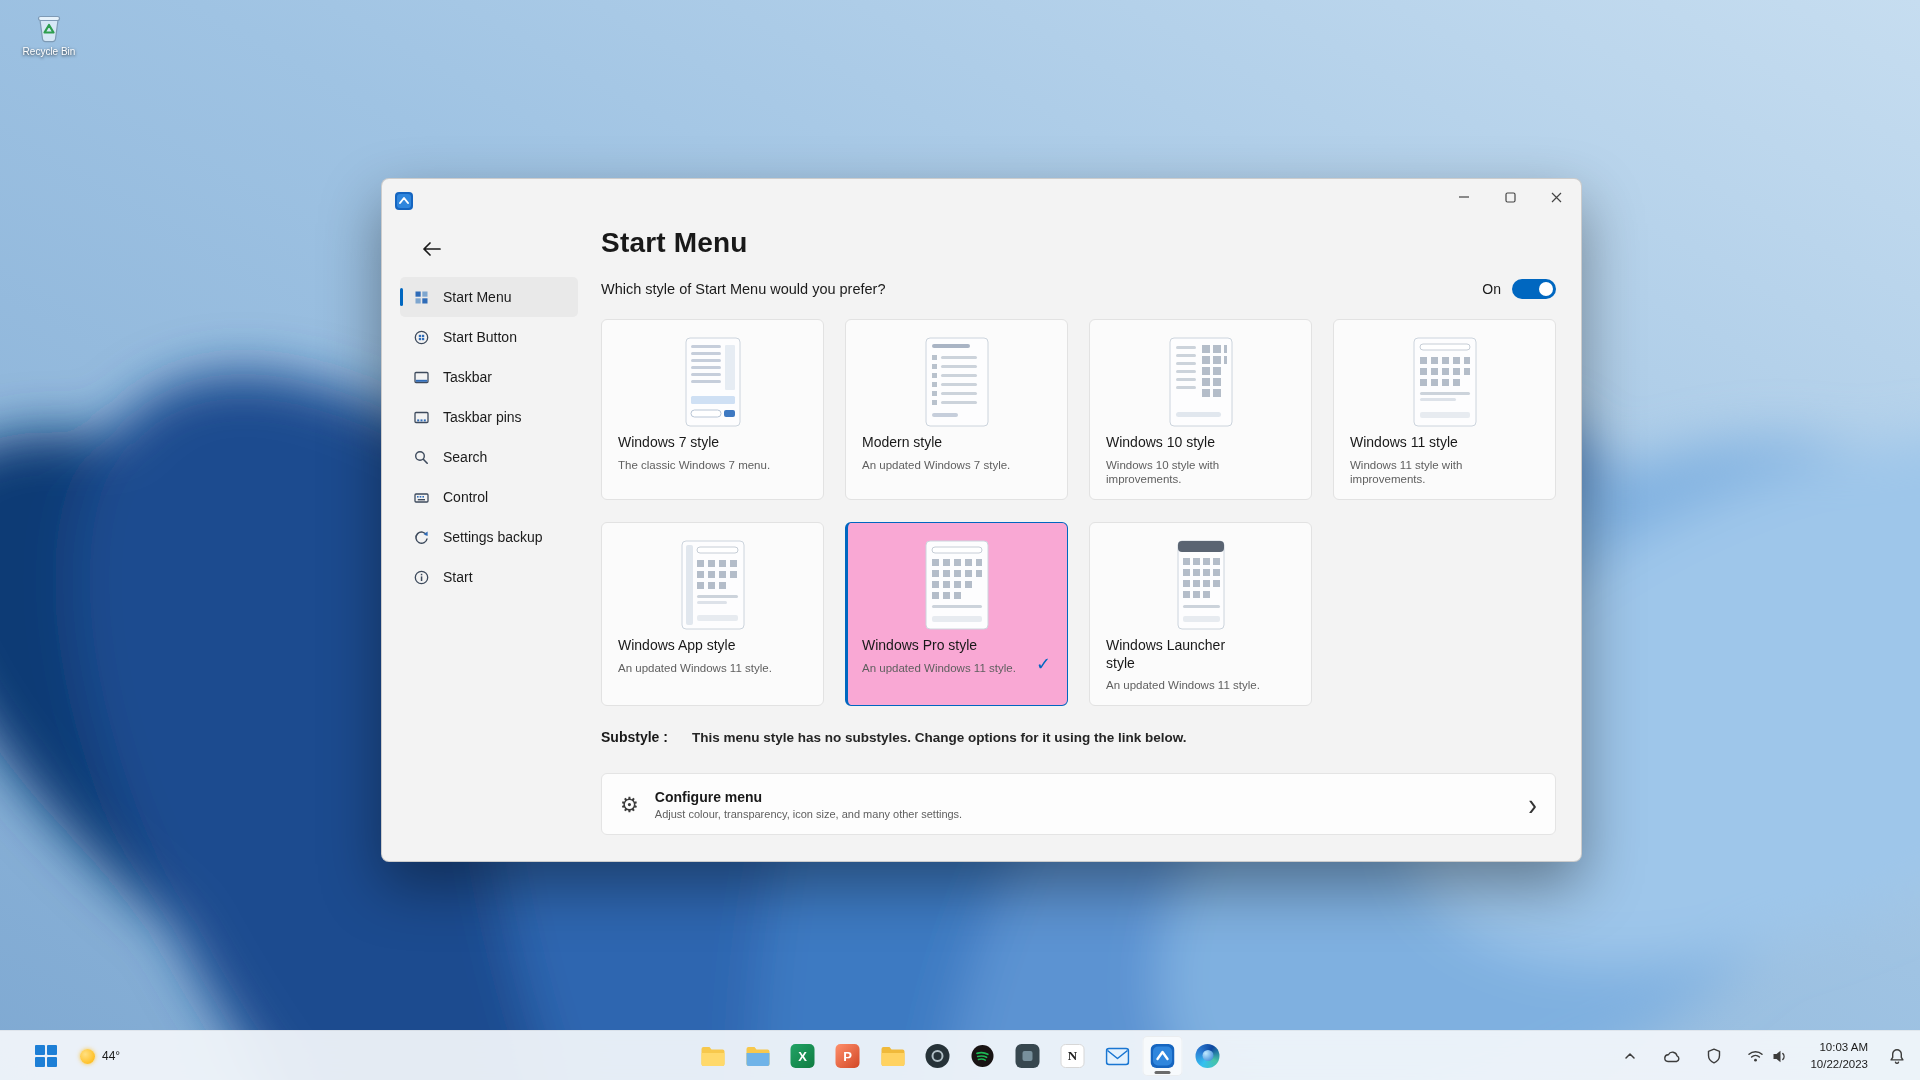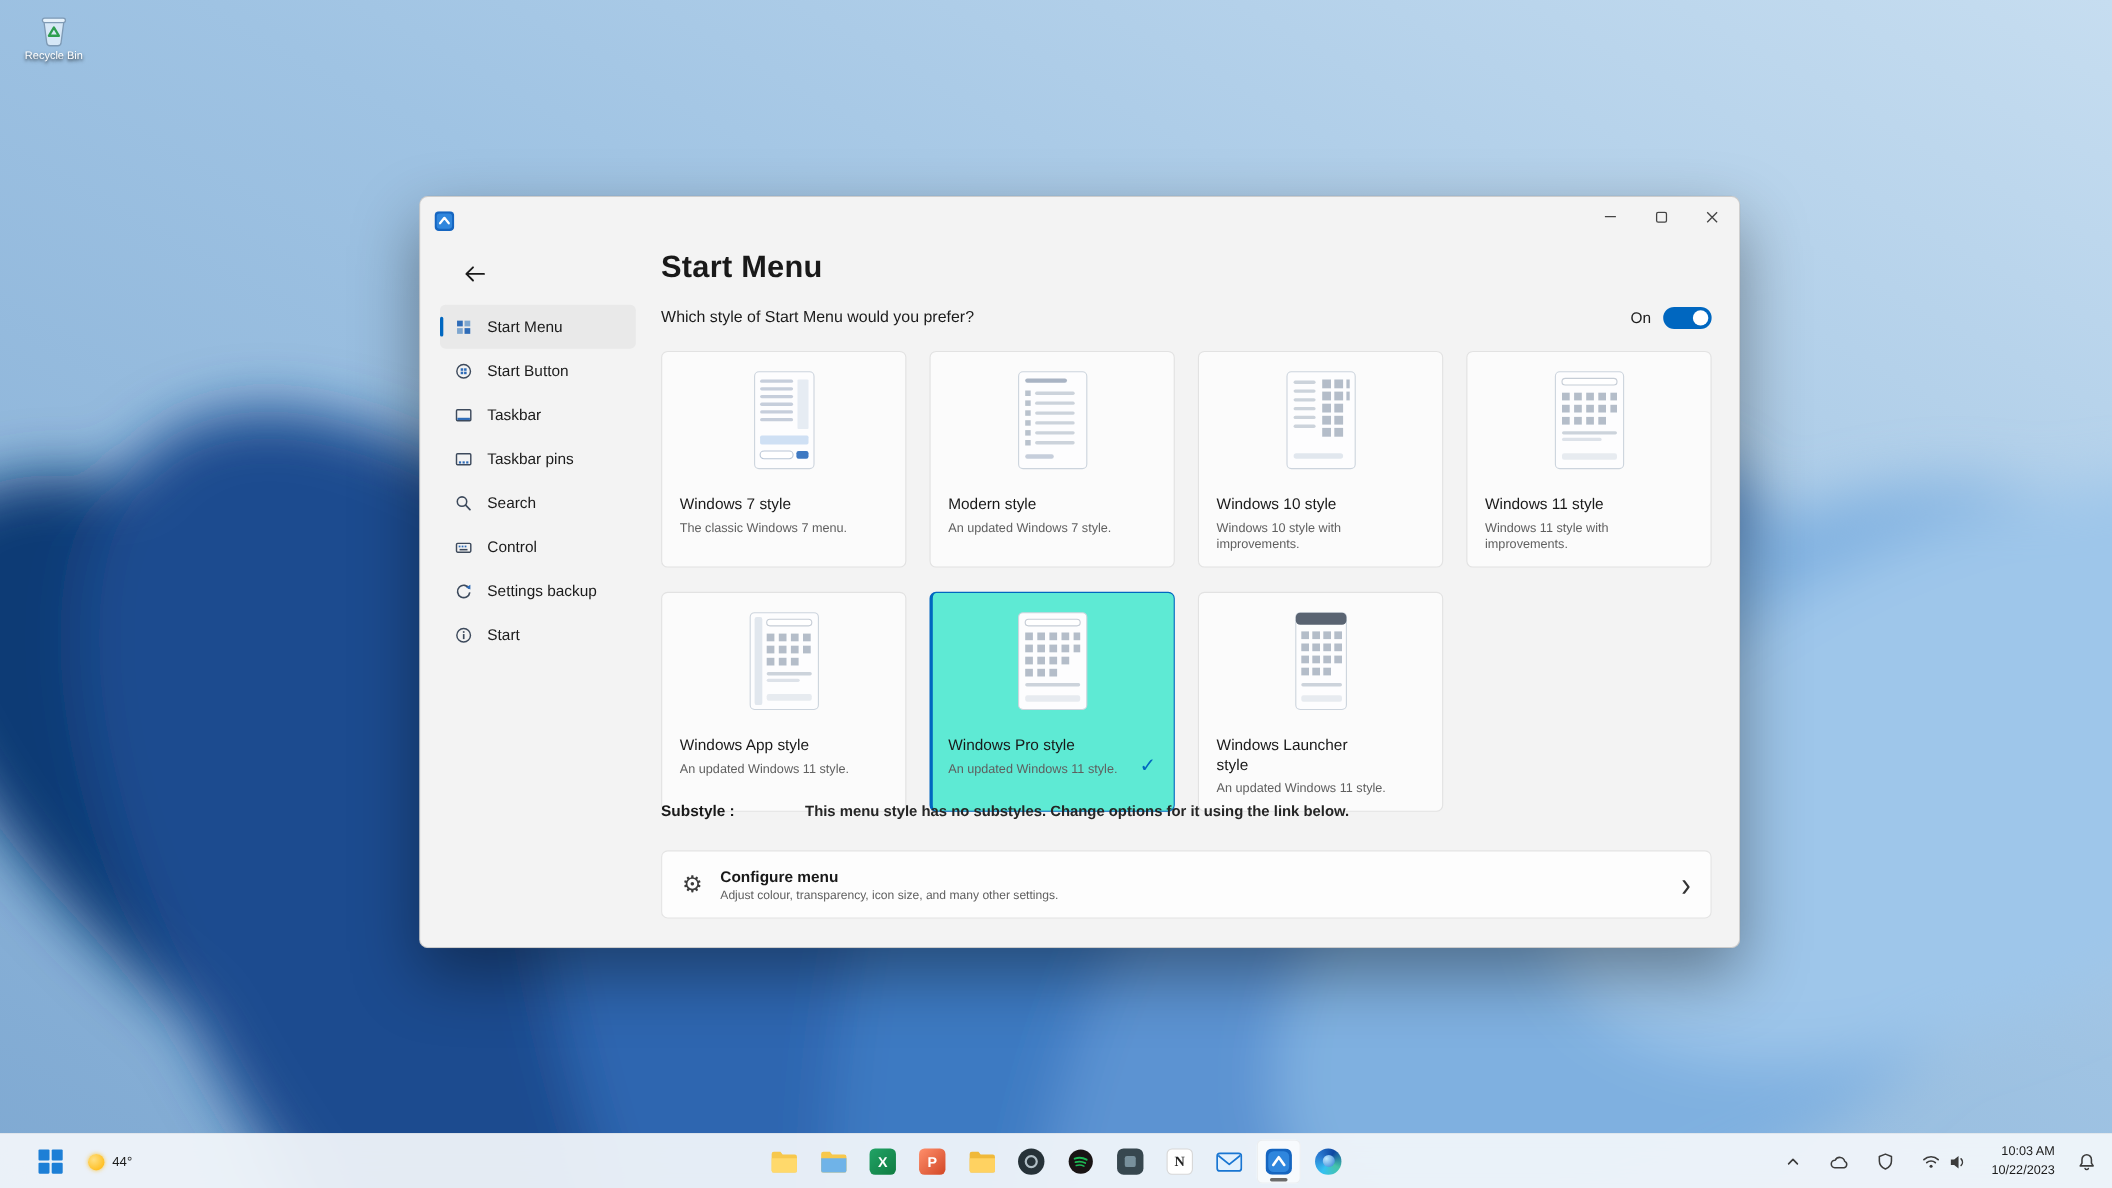--- a/index.html
+++ b/index.html
@@ -37,28 +37,28 @@
   .question-row { position:absolute; top:100px; left:0; width:100%; display:flex; align-items:center; justify-content:space-between; }
   .question { font-size:14.5px; color:#1b1b1b; }
   .toggle-wrap { display:flex; align-items:center; gap:11px; cursor:pointer; }
   .toggle-label { font-size:14px; }
   .toggle { width:44px; height:20px; border-radius:10px; background:#0067c0; position:relative; }
   .toggle .knob { position:absolute; right:3px; top:3px; width:14px; height:14px; border-radius:50%; background:#fff; }
 
   
   .cards { position:absolute; top:140px; left:0; width:955px; display:grid; grid-template-columns:repeat(4,1fr); column-gap:21px; row-gap:22px; }
   .card { position:relative; background:#fbfbfb; border:1px solid #e2e2e2; border-radius:6px; padding:10px 16px 12px; cursor:pointer; }
-  .card.selected { border:1px solid #0067c0; border-left-width:3px; padding-left:14px; background:#5eead4; }
+  .card.selected { border:1px solid #0067c0; border-left-width:3px; padding-left:14px; background:#f9a8d4; }
   .preview { height:104px; display:flex; align-items:center; justify-content:center; }
-  .card-title { font-size:14px; color:#191919; margin-top:16px; max-width:150px; line-height:1.25; }
+  .card-title { font-size:14px; color:#191919; margin-top:0; max-width:150px; line-height:1.25; }
   .card-desc { font-size:11.5px; color:#5f5f5f; margin-top:6px; line-height:1.3; max-width:170px; }
   .card-check { position:absolute; right:16px; bottom:30px; color:#0067c0; font-size:18px; font-weight:700; }
 
   
-  .substyle-row { position:absolute; top:550px; left:0; display:flex; align-items:baseline;gap:40px; }
+  .substyle-row { position:absolute; top:550px; left:0; display:flex; align-items:baseline; }
   .substyle-label { font-size:14px; font-weight:700; color:#191919; }
   .substyle-text { font-size:13.5px; color:#252525; margin-left:24px;font-weight:bold; }
 
   
   .configure { position:absolute; top:594px; left:0; width:955px; height:62px; background:#fdfdfd; border:1px solid #e4e4e4; border-radius:6px; display:flex; align-items:center; padding:0 18px; cursor:pointer; }
   .gear { font-size:21px; color:#3c3c3c; margin-right:16px; line-height:1; }
   .configure-texts { display:flex; flex-direction:column; gap:3px; }
   .configure-title { font-size:14px; font-weight:600; color:#191919; }
   .configure-sub { font-size:11px; color:#5f5f5f; }
   .chev-right { margin-left:auto; font-size:26px; color:#333; line-height:1; transform:scaleY(1.2); }

